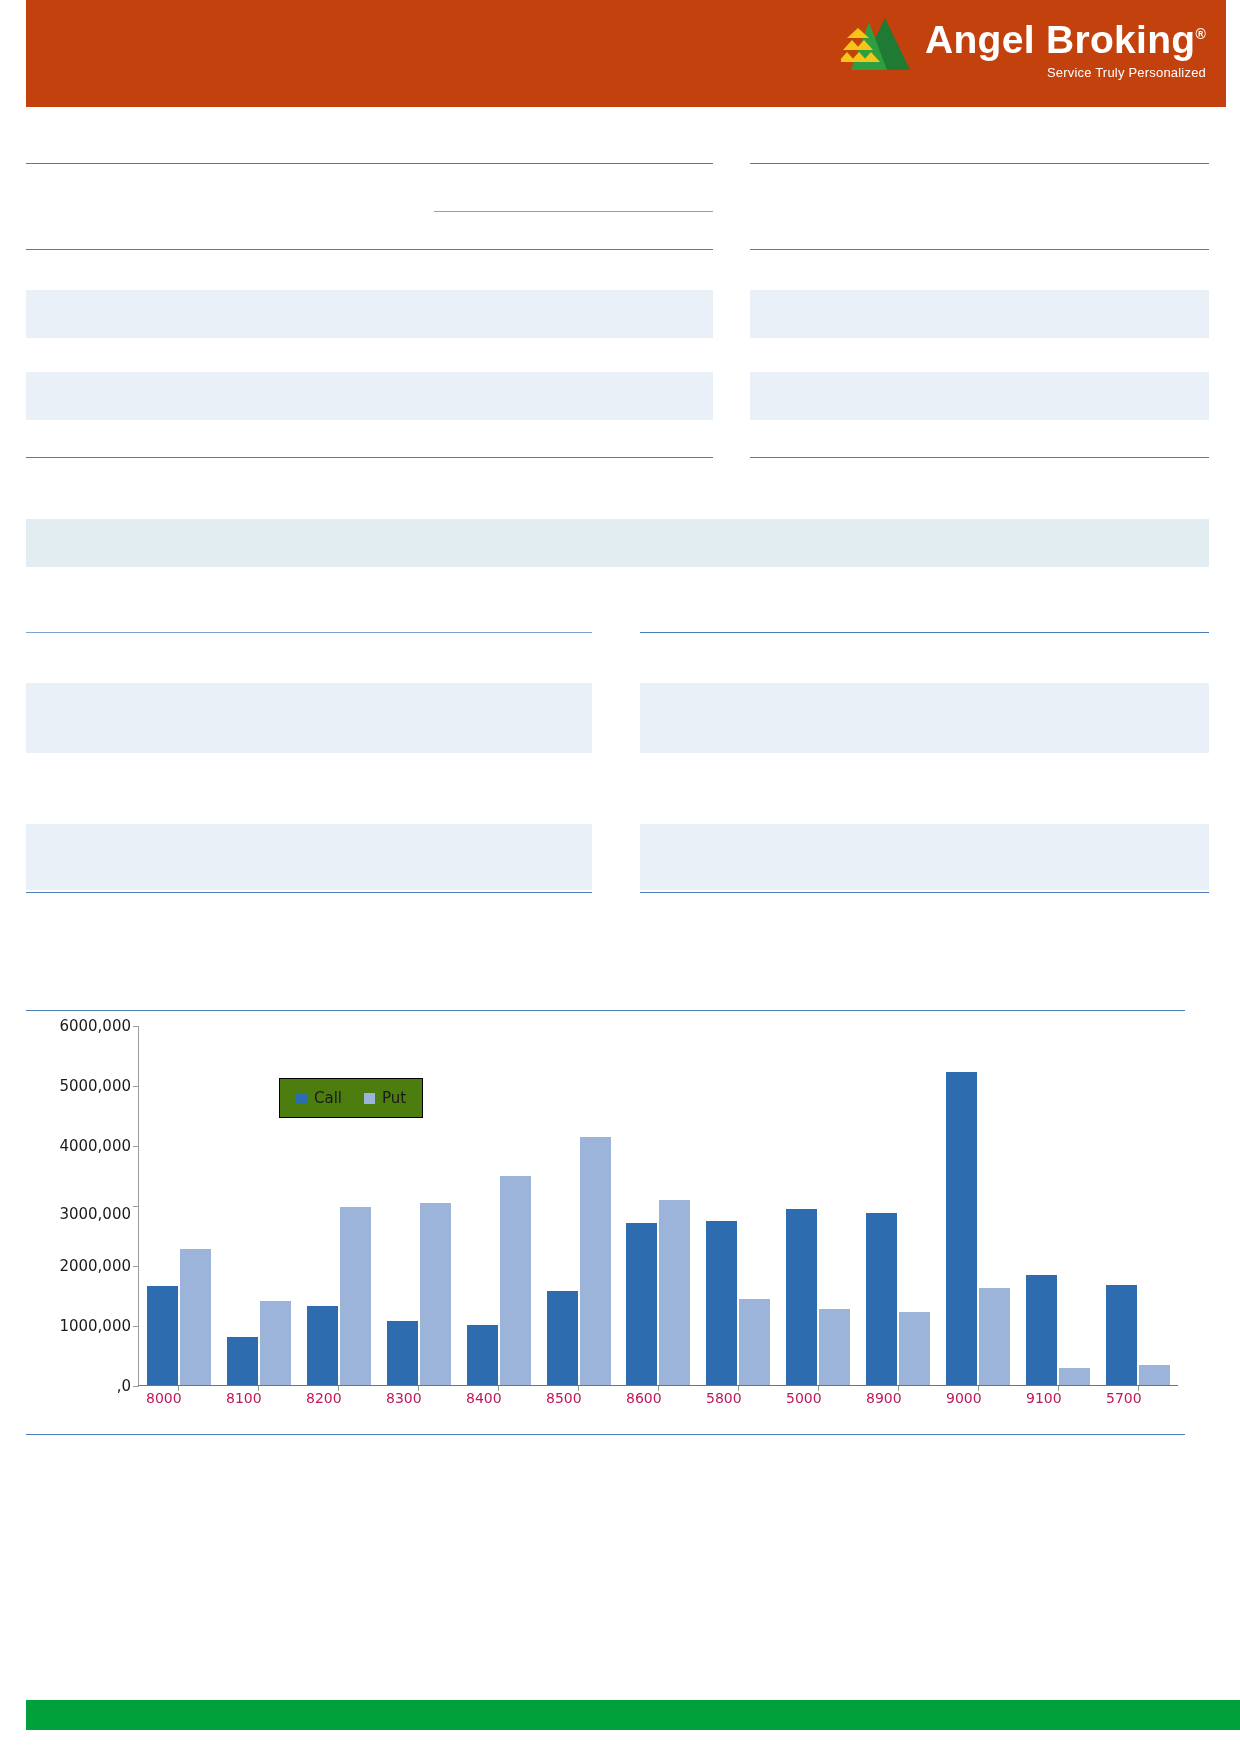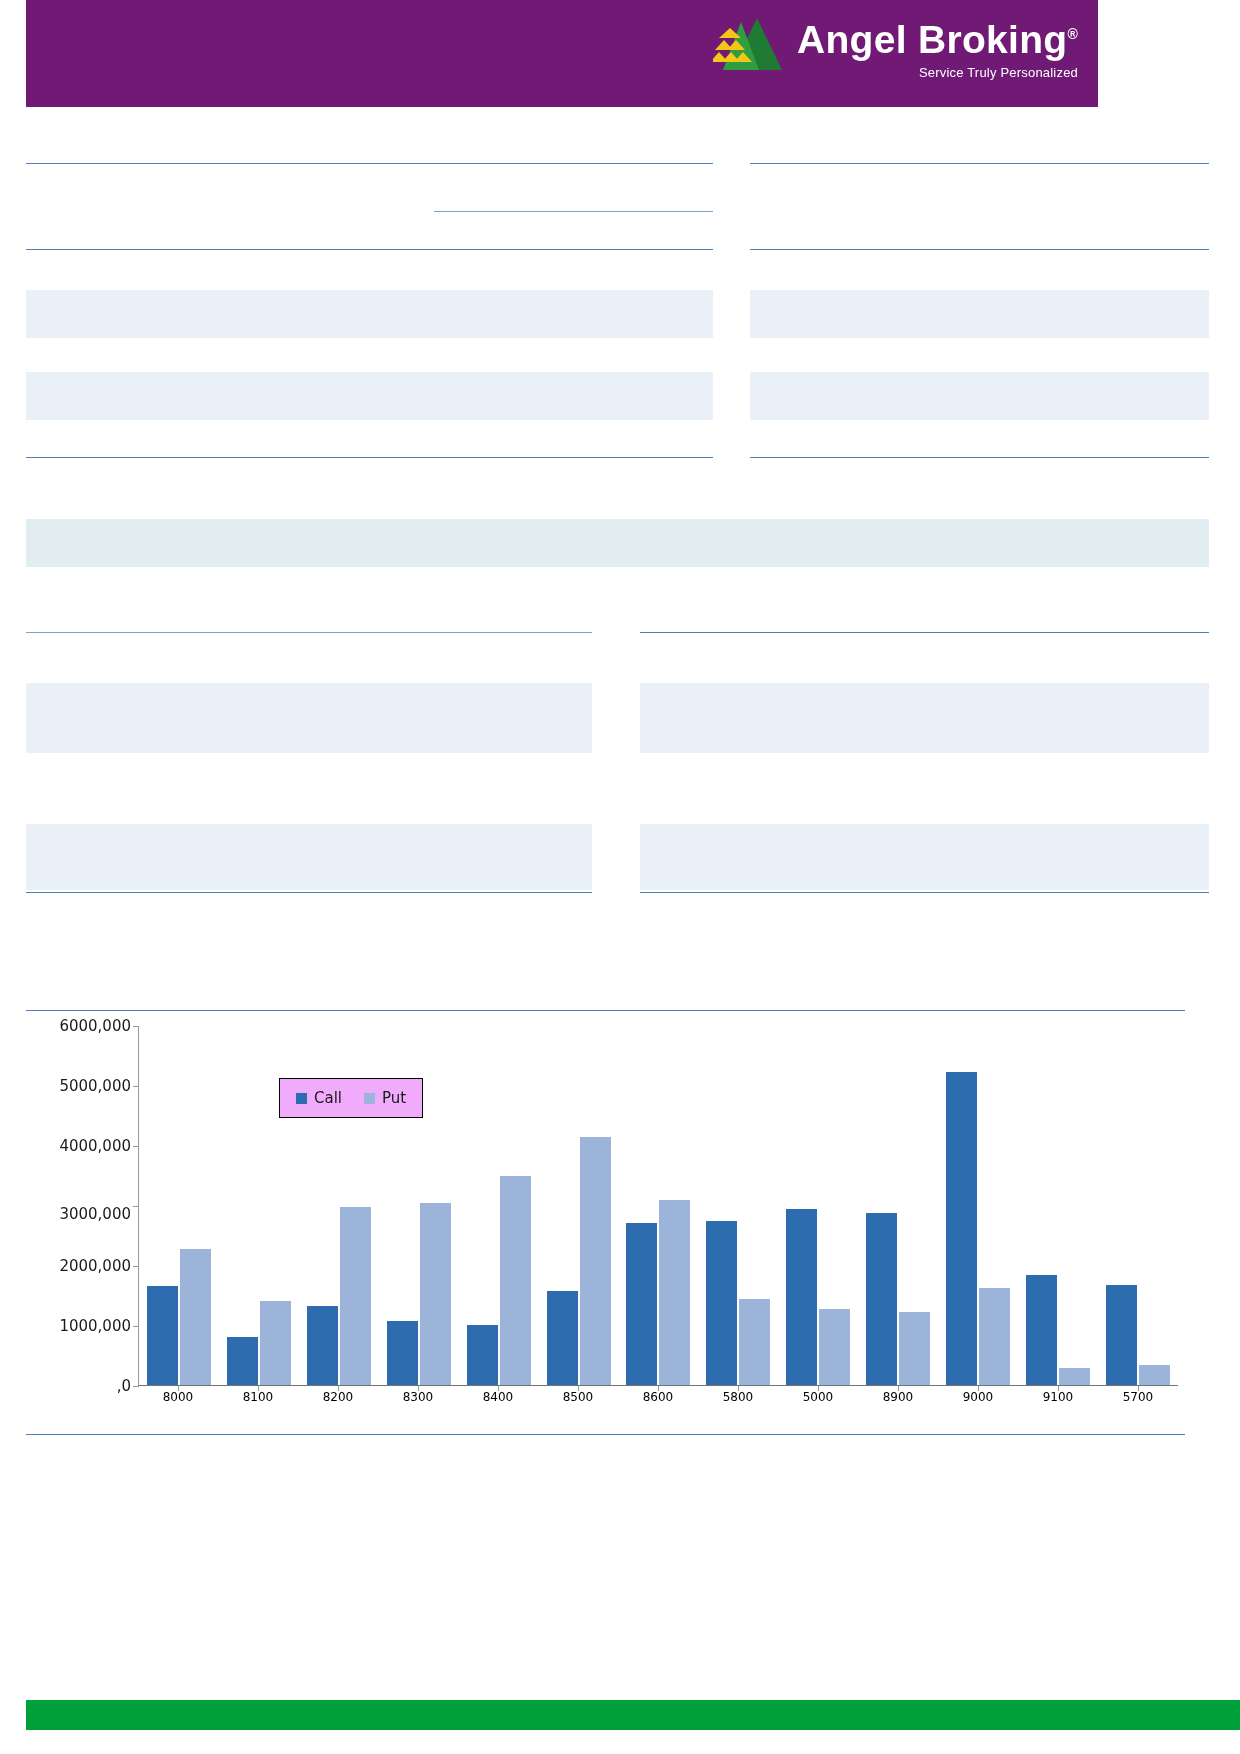--- a/index.html
+++ b/index.html
@@ -13,23 +13,23 @@
     position: relative;
     font-family: "Liberation Sans", sans-serif;
     overflow: hidden;
   }
 
   
   .header-band {
     position: absolute;
     left: 26px;
     top: 0;
-    width: 1072px;
+    width: 1200px;
     height: 107px;
-    background: #701a75;
+    background: #c2410c;
   }
   .brand {
     position: absolute;
     right: 20px;
     top: 16px;
     display: flex;
     align-items: flex-start;
     gap: 14px;
   }
   .brand-logo {
@@ -146,23 +146,23 @@
   .xlabels {
     position: absolute;
     left: 112px;
     top: 380px;
     width: 1040px;
     display: flex;
     justify-content: space-around;
   }
   .xlabel {
     width: 64px;
-    text-align: center;
-    font-size: 12px;
-    color: #000000;
+    text-align: left;
+    font-size: 14px;
+    color: #be185d;
     font-family: "DejaVu Sans", sans-serif;
   }
   .xtick-row {
     position: absolute;
     left: 112px;
     top: 376px;
     width: 1040px;
     display: flex;
     justify-content: space-around;
   }
@@ -170,21 +170,21 @@
     display: block;
     width: 1px;
     height: 5px;
     background: #9a9a9a;
   }
   .legend {
     position: absolute;
     left: 140px;
     top: 52px;
     border: 1px solid #000;
-    background: #f0abfc;
+    background: #4d7c0f;
     padding: 10px 16px;
     display: flex;
     gap: 22px;
     align-items: center;
   }
   .legend-item {
     display: flex;
     align-items: center;
     gap: 7px;
     font-size: 15px;

